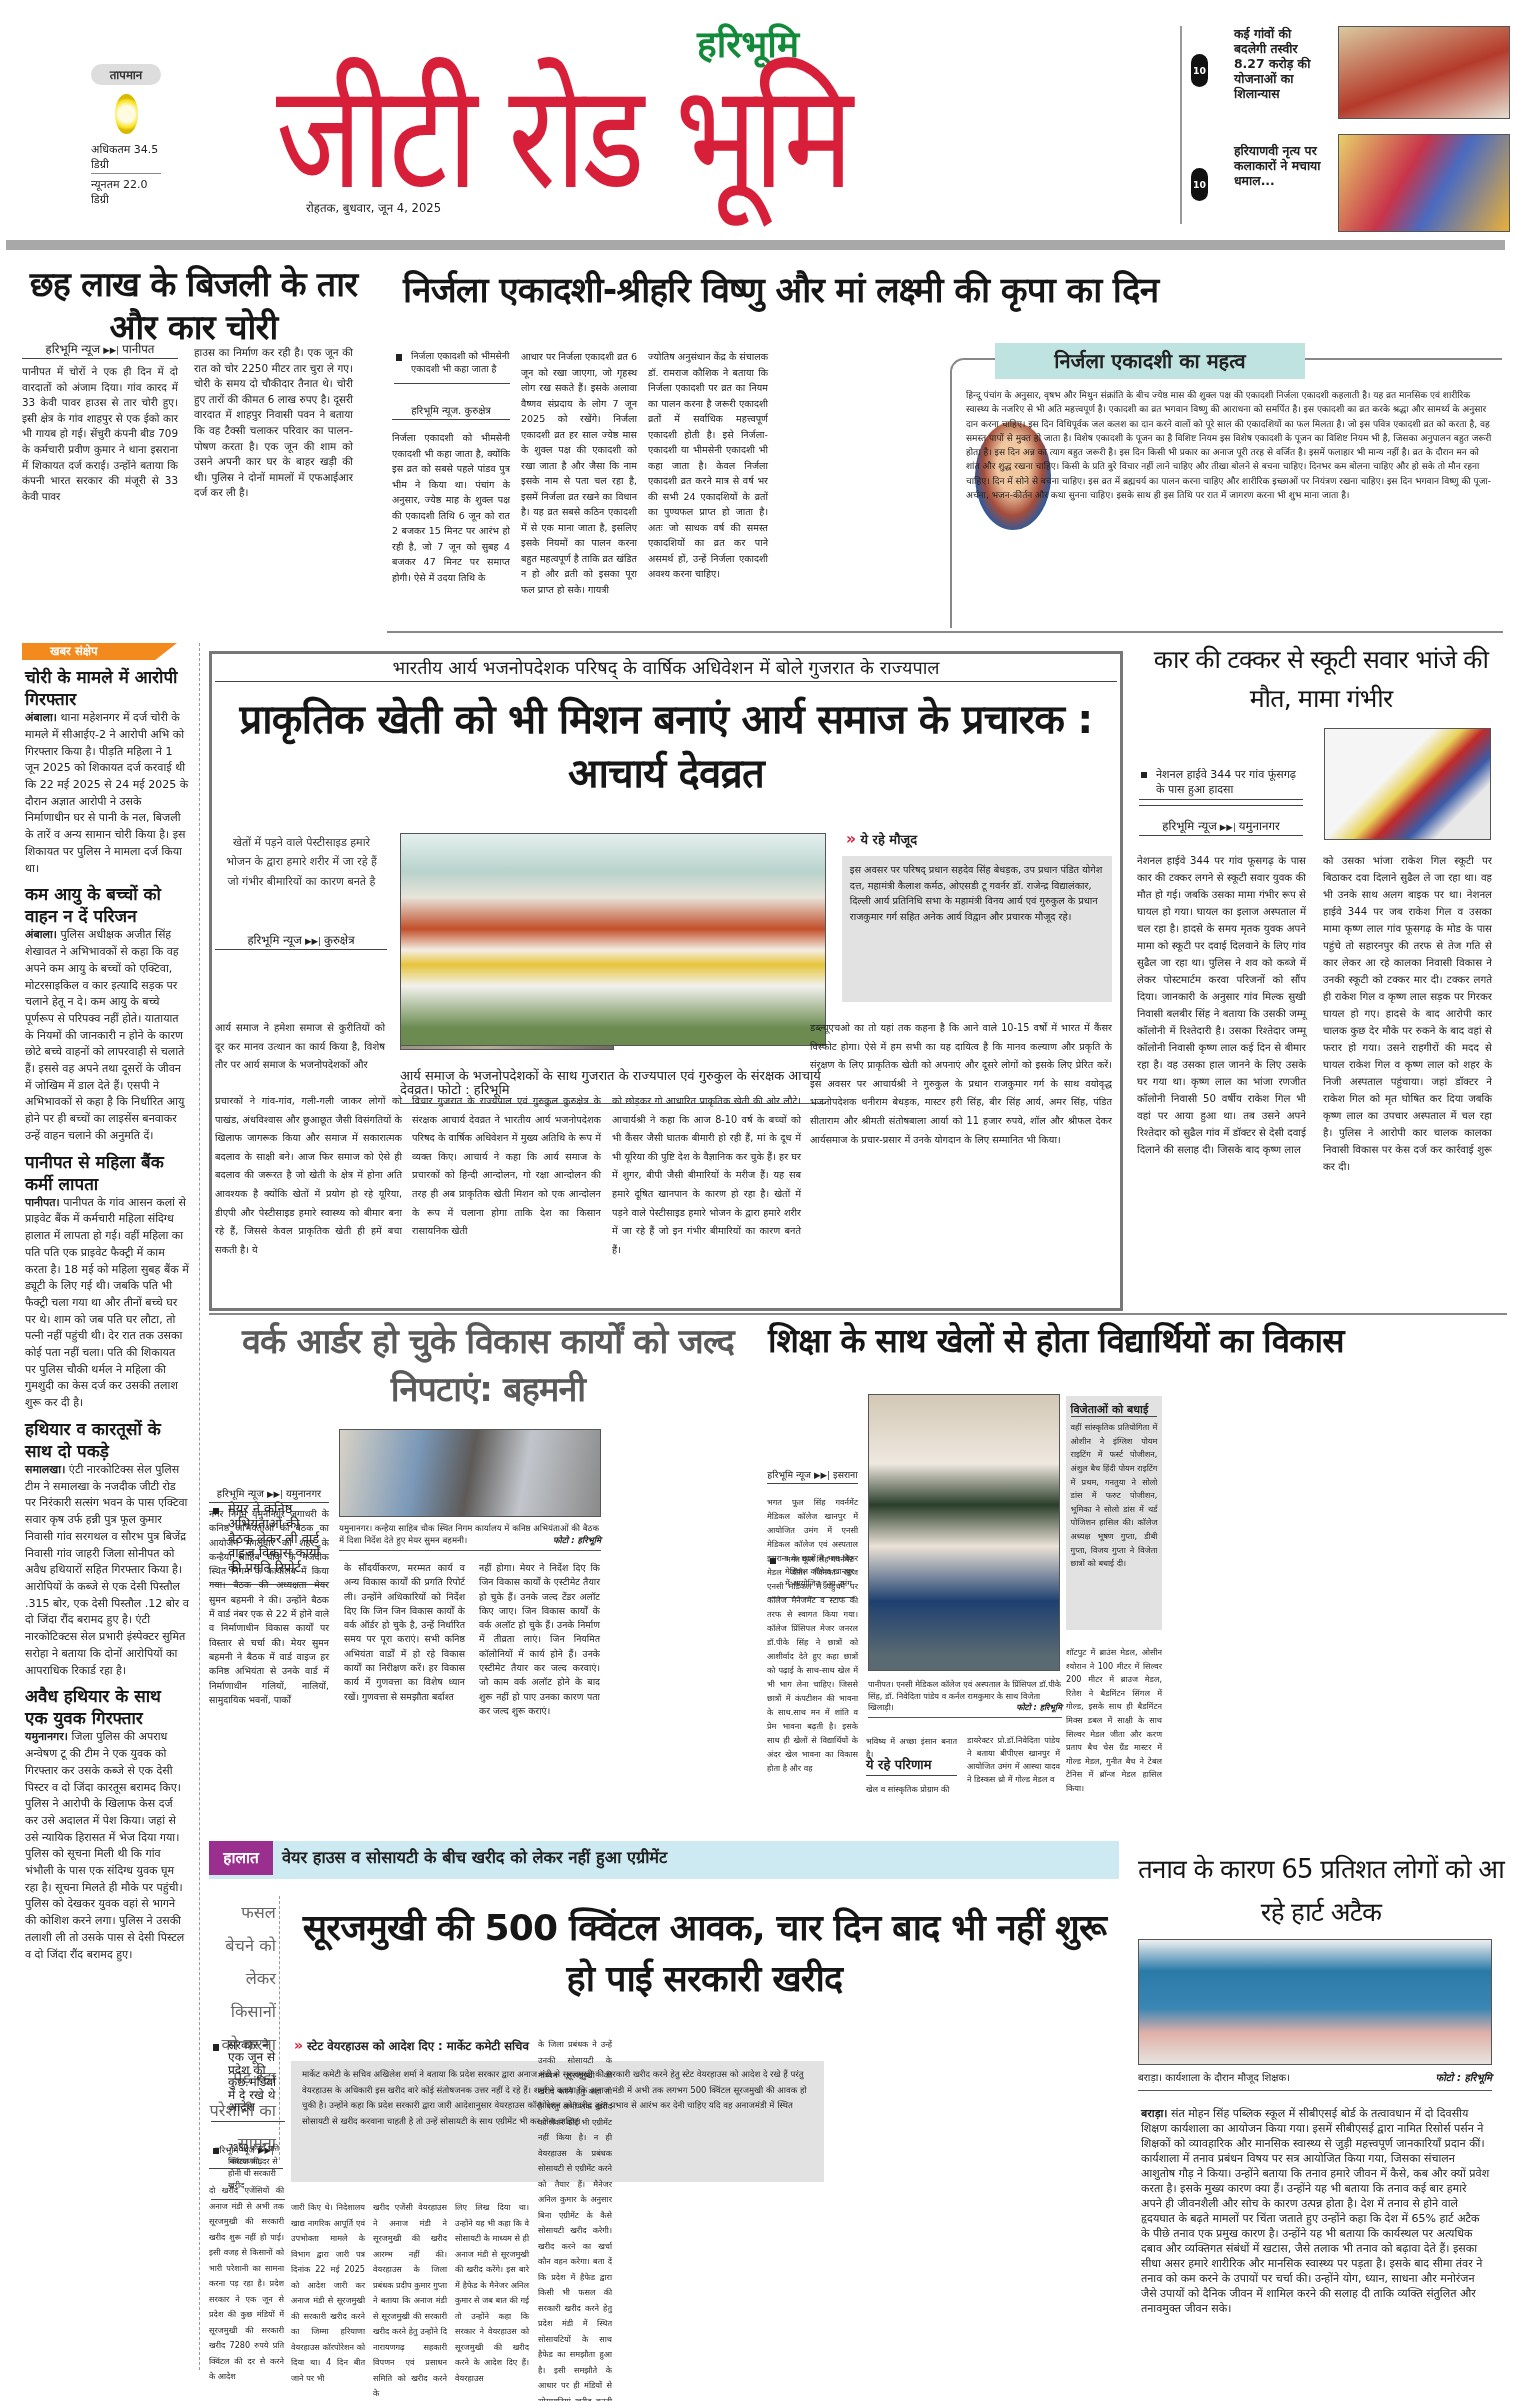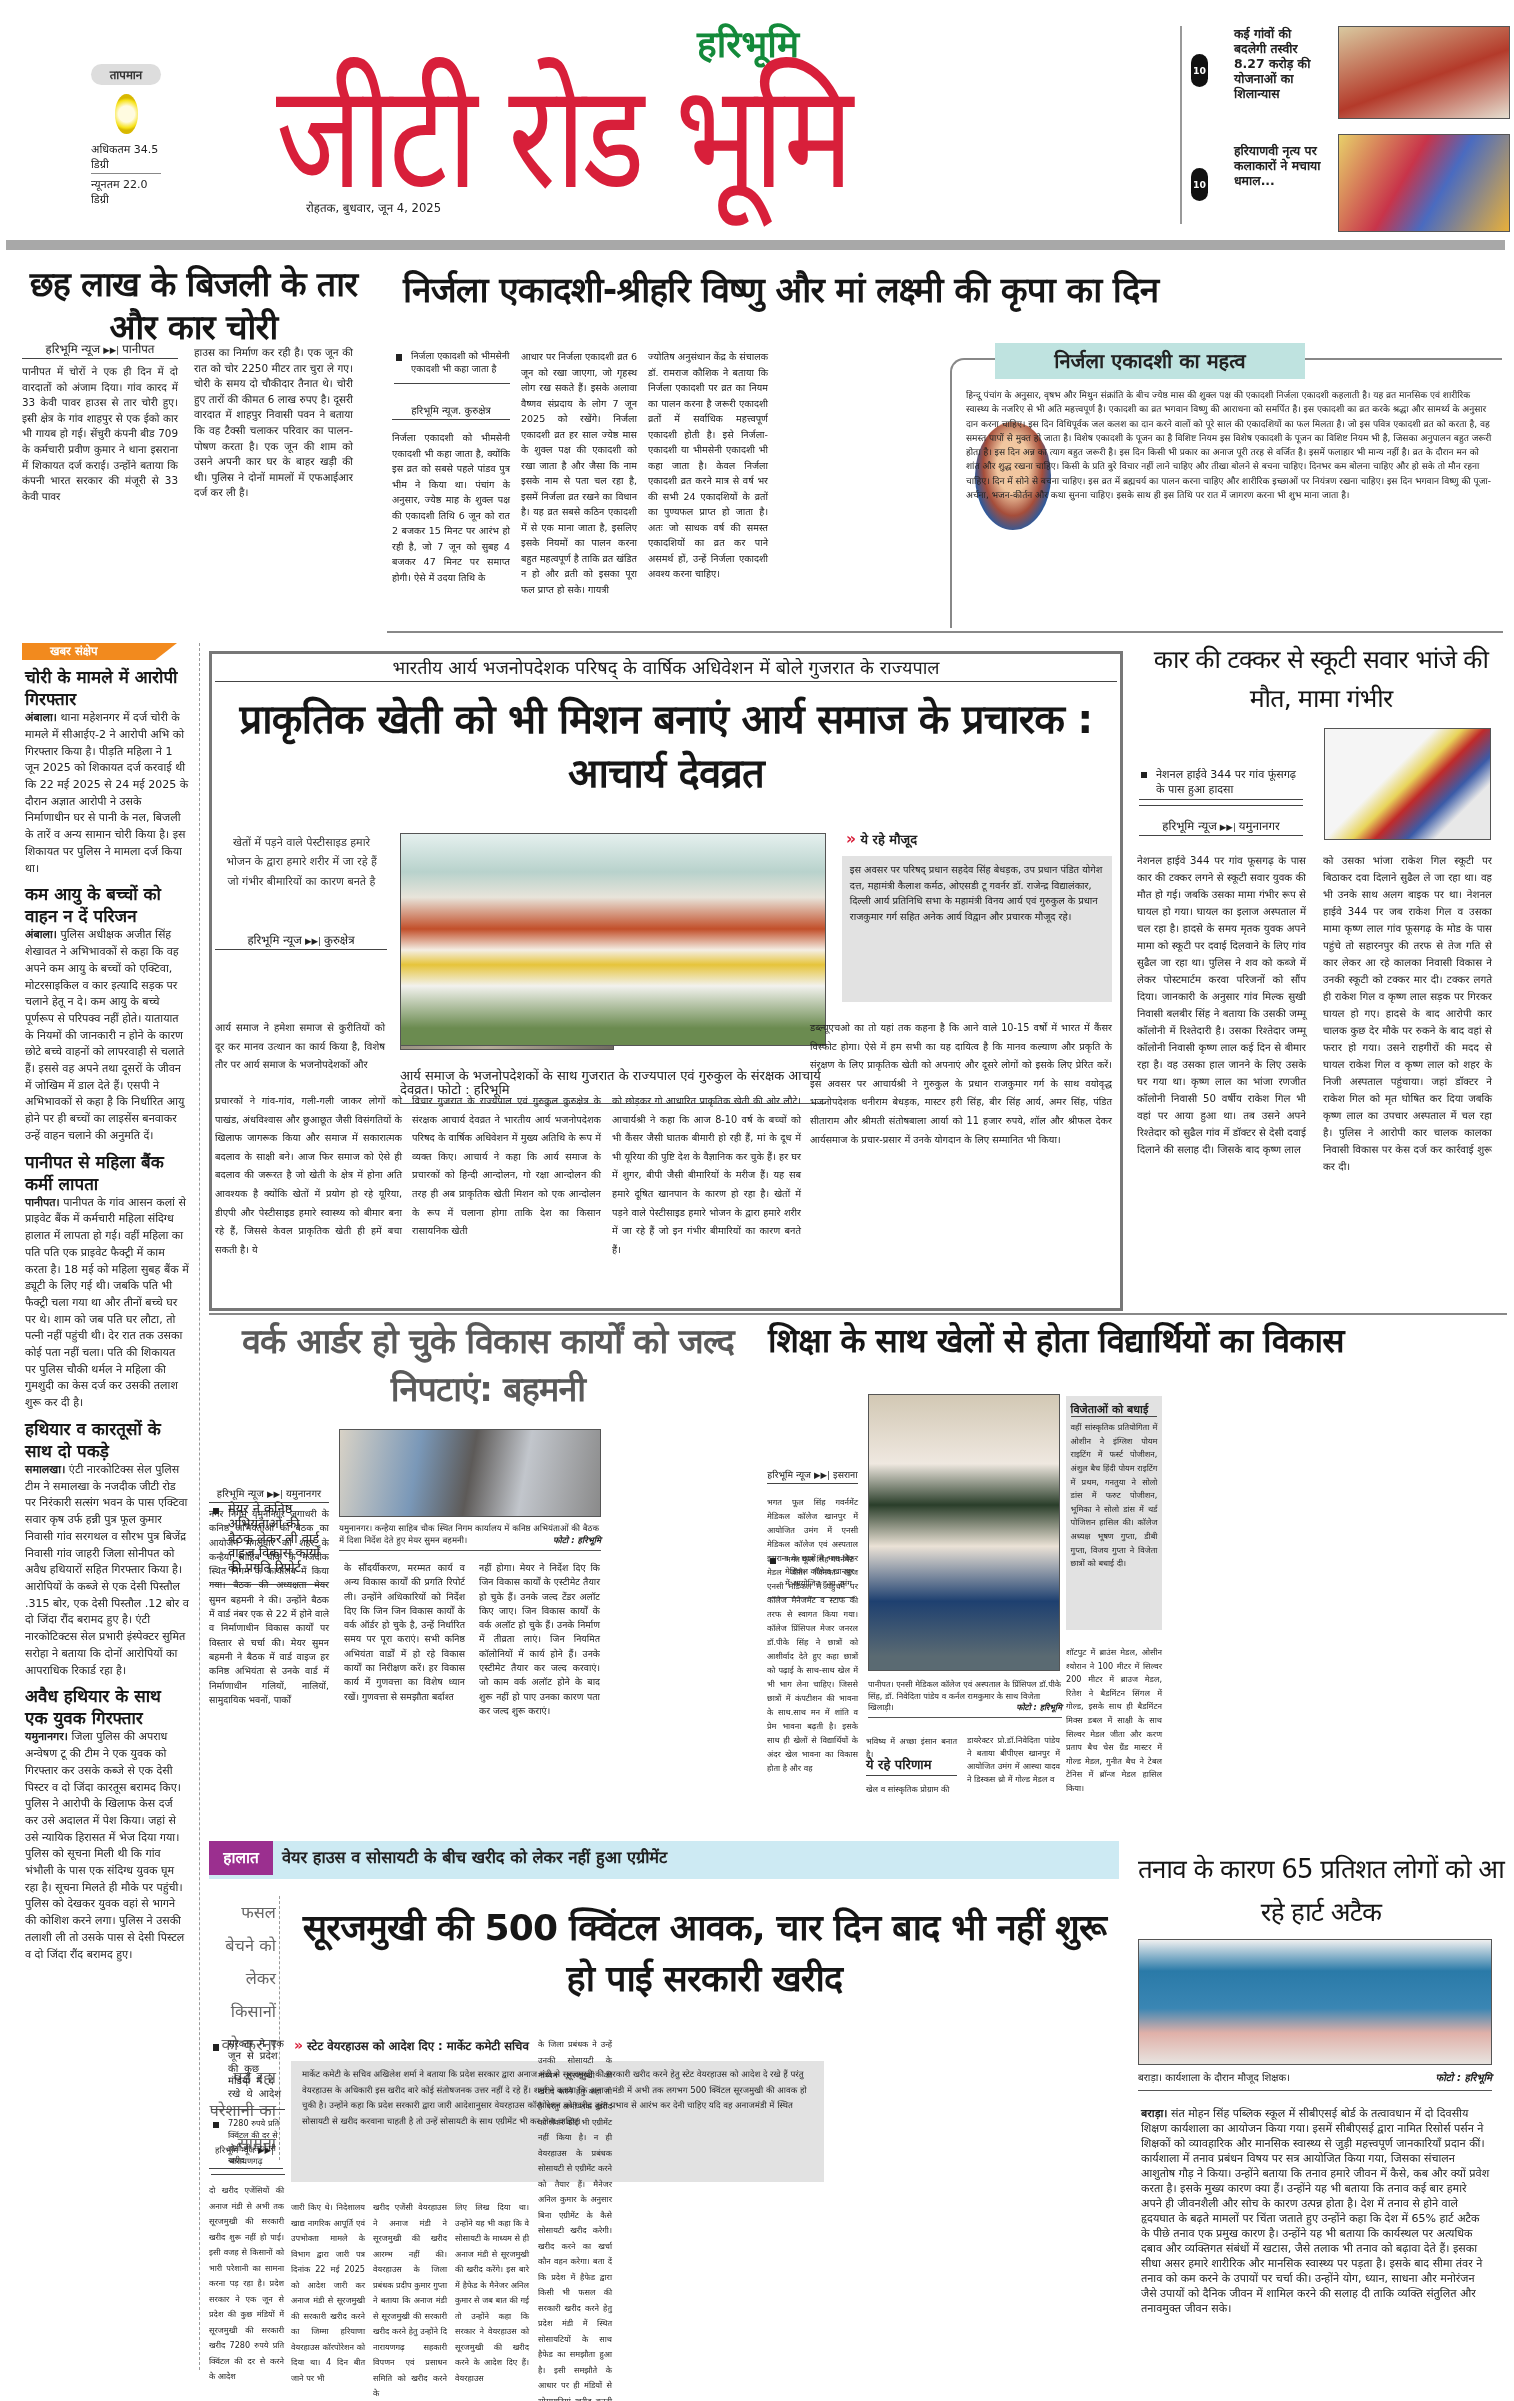--- a/index.html
+++ b/index.html
@@ -166,21 +166,21 @@
 </div>
 <div class="abs body-text" style="left:1066px;top:1646px;width:96px;font-size:8.1px;line-height:13.6px;">शॉटपुट में ब्राउंस मेडल, ओसीन श्योरान ने 100 मीटर में सिल्वर 200 मीटर में ब्राउज मेडल, रितेश ने बैडमिंटन सिंगल में गोल्ड, इसके साथ ही बैडमिंटन मिक्स डबल में साक्षी के साथ सिल्वर मेडल जीता और करण प्रताप बैच चेस ग्रैंड मास्टर में गोल्ड मेडल, गुनीत बैच ने टेबल टेनिस में ब्रॉन्ज मेडल हासिल किया।</div>
 
 <div class="abs" style="left:209px;top:1841px;width:910px;height:38px;background:#cdeaf3;">
   <div style="position:absolute;left:0;top:0;width:64px;height:34px;background:#9b2f8f;color:#fff;font-size:15.5px;font-weight:bold;text-align:center;line-height:34px;">हालात</div>
   <div style="position:absolute;left:73px;top:0;font-size:16.3px;font-weight:bold;line-height:34px;color:#222;">वेयर हाउस व सोसायटी के बीच खरीद को लेकर नहीं हुआ एग्रीमेंट</div>
 </div>
 <div class="abs" style="left:209px;top:1896px;width:71px;font-size:16.3px;line-height:33px;text-align:right;color:#666;border-right:0.8px dashed #999;padding-right:3.1px;">फसल बेचने को लेकर किसानों को करना पड़ रहा परेशानी का सामना</div>
 <div class="abs hd" style="left:288px;top:1902px;width:833px;font-size:36px;line-height:51px;text-align:center;">सूरजमुखी की 500 क्विंटल आवक, चार दिन बाद भी नहीं शुरू हो पाई सरकारी खरीद</div>
 <div class="abs" style="left:211px;top:2039px;width:74px;">
-  <div class="bullet" style="font-size:10px;line-height:12.4px;margin-bottom:7px;font-family:Liberation Mono, monospace;">सरकार ने एक जून से प्रदेश की कुछ मंडियों में दे रखे थे आदेश</div>
+  <div class="bullet" style="font-size:12px;line-height:12.4px;margin-bottom:20px;">सरकार ने एक जून से प्रदेश की कुछ मंडियों में दे रखे थे आदेश</div>
   <div class="bullet" style="font-size:8.1px;line-height:12.4px;">7280 रुपये प्रति क्विंटल की दर से होनी थी सरकारी खरीद</div>
 </div>
 <div class="abs byline" style="left:209px;top:2144px;width:74px;font-size:8.5px;">
   <span>हरिभूमि न्यूज</span><span class="arr">▶▶|</span><span>नारायणगढ़</span>
 </div>
 <div class="abs" style="left:294px;top:2037px;width:465px;font-size:11.6px;font-weight:bold;color:#222;">
   <span style="color:#d81f3a;font-size:14px;">»</span> <span>स्टेट वेयरहाउस को आदेश दिए : मार्केट कमेटी सचिव</span>
 </div>
 <div class="abs" style="left:291px;top:2061px;width:533px;height:121px;background:#e2e2e2;font-size:8.5px;line-height:15.5px;padding:6.2px 11px;color:#222;">मार्केट कमेटी के सचिव अखिलेश शर्मा ने बताया कि प्रदेश सरकार द्वारा अनाज मंडी से सूरजमुखी की सरकारी खरीद करने हेतु स्टेट वेयरहाउस को आदेश दे रखे हैं परंतु वेयरहाउस के अधिकारी इस खरीद बारे कोई संतोषजनक उत्तर नहीं दे रहे हैं। शर्मा ने बताया कि अनाज मंडी में अभी तक लगभग 500 क्विंटल सूरजमुखी की आवक हो चुकी है। उन्होंने कहा कि प्रदेश सरकारी द्वारा जारी आदेशानुसार वेयरहाउस कॉरपोरेशन को खरीद तुरंत प्रभाव से आरंभ कर देनी चाहिए यदि वह अनाजमंडी में स्थित सोसायटी से खरीद करवाना चाहती है तो उन्हें सोसायटी के साथ एग्रीमेंट भी कर लेना चाहिए।</div>
 <div class="abs body-text" style="left:209px;top:2183px;width:75px;font-size:8.1px;line-height:15.5px;">दो खरीद एजेंसियों की अनाज मंडी से अभी तक सूरजमुखी की सरकारी खरीद शुरू नहीं हो पाई। इसी वजह से किसानों को भारी परेशानी का सामना करना पड़ रहा है। प्रदेश सरकार ने एक जून से प्रदेश की कुछ मंडियों में सूरजमुखी की सरकारी खरीद 7280 रुपये प्रति क्विंटल की दर से करने के आदेश</div>

